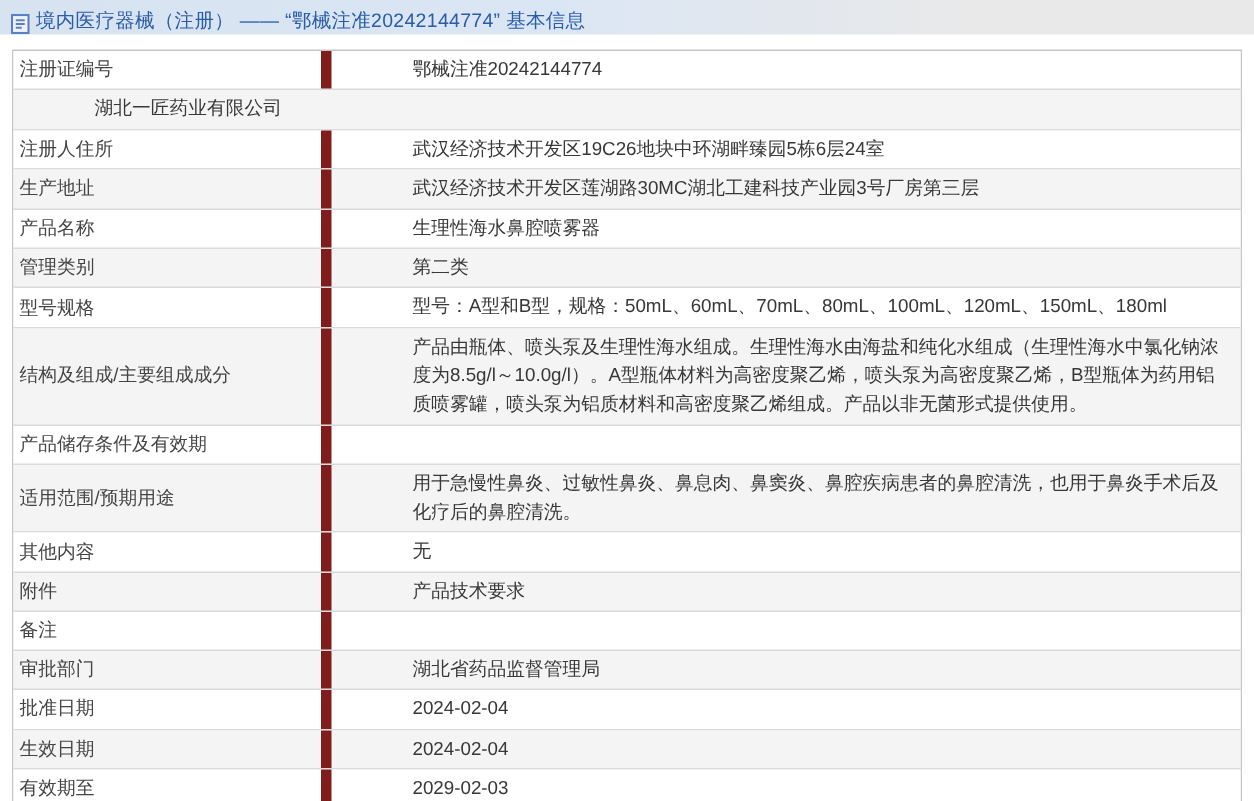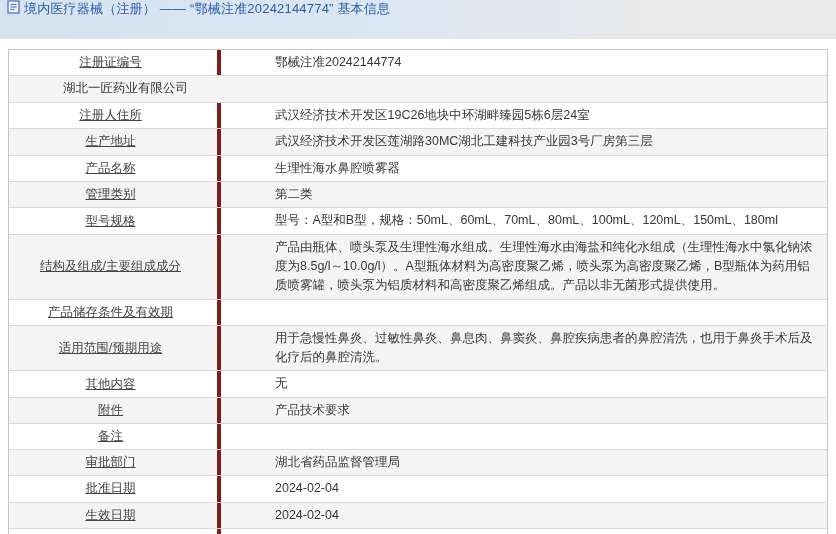--- a/index.html
+++ b/index.html
@@ -3,49 +3,48 @@
 <meta charset="utf-8">
 <style>
   html,body{margin:0;padding:0;}
   body{
     width:836px;height:534px;overflow:hidden;background:#ffffff;
     font-family:"Liberation Sans","DejaVu Sans",sans-serif;
     -webkit-font-smoothing:antialiased;
   }
   
   .header-bar{
-    height:39px;width:100%;
+    height:23px;width:100%;
     background:linear-gradient(to right,#d8e3f2 0%,#dbe6f4 45%,#e9e9e9 78%,#e9e9e9 100%);
-    display:flex;align-items:flex-start;padding-left:7px;box-sizing:border-box;
+    display:flex;align-items:flex-end;padding-left:7px;box-sizing:border-box;
   }
   .doc-icon{width:13px;height:14px;margin-right:4px;flex:0 0 auto;}
   .header-title{
     font-size:13px;color:#2a5da8;letter-spacing:.2px;white-space:nowrap;
   }
   
   .info-table{
     margin:10px 8px 0 8px;
     border:1px solid #c6c6c6;
     background:#fff;
   }
   .row{
     display:flex;
     border-bottom:1px solid #dadada;
     background:#ffffff;
   }
   .row:last-child{border-bottom:none;}
   .row:nth-child(even){background:#f4f4f4;}
   .label-cell{
     width:212px;flex:0 0 212px;box-sizing:border-box;
-    display:flex;align-items:center;justify-content:center;
+    display:flex;align-items:center;justify-content:flex-start;
     text-align:right;padding:3px 9px 3px 4px;
     color:#444;font-size:12.5px;line-height:1.5;
-    border-right:4px solid #7f1d1d;
+    border-right:7px solid #7f1d1d;
     min-height:23px;
-    text-decoration:underline;
   }
   .value-cell{
     flex:1;box-sizing:border-box;
     display:flex;align-items:center;
     padding:3px 12px 3px 14px;
     color:#383838;font-size:12.5px;line-height:1.55;
     min-height:23px;
   }
   .value-text{display:block;margin-left:40px;}
 </style>

